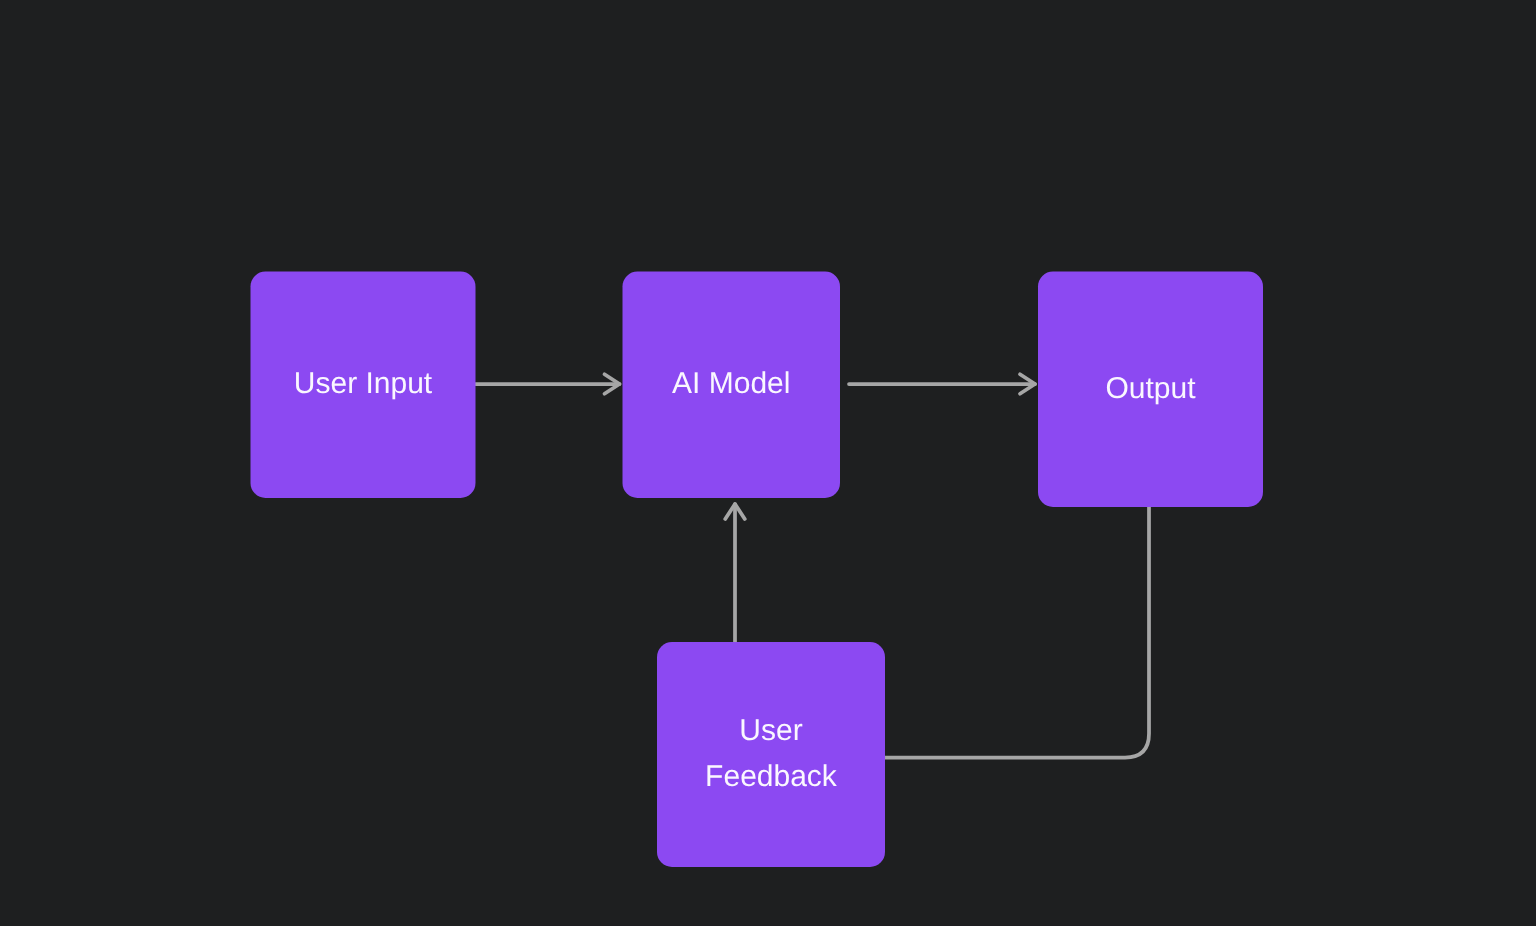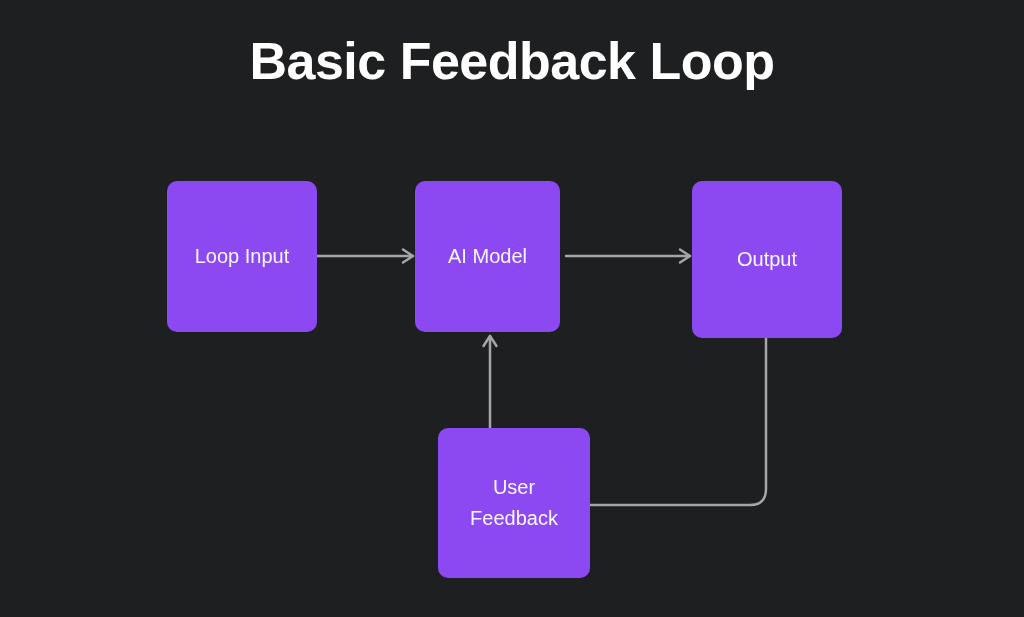--- a/index.html
+++ b/index.html
@@ -60,39 +60,38 @@
     color:var(--node-text);
     font-size:20px;
     line-height:1.55;
     padding:0 18px;
   }
 </style>
 </head>
 <body>
 
 <div class="canvas">
-  <h1 class="diagram-title">Basic Feedback Loop</h1>
 
   <svg class="edges-layer" width="1024" height="617" viewBox="0 0 1024 617" xmlns="http://www.w3.org/2000/svg">
     <defs>
       <marker id="arrowhead" markerUnits="userSpaceOnUse" markerWidth="26" markerHeight="20" viewBox="-13 -10 26 20" refX="0" refY="0" orient="auto">
         <path class="arrow-head" d="M -10 -6.5 L 0 0 L -10 6.5"></path>
       </marker>
     </defs>
     <g id="edges-group">
         <path class="edge" d="M 317 256 L 413 256" marker-end="url(#arrowhead)"></path>
         <path class="edge" d="M 566 256 L 690 256" marker-end="url(#arrowhead)"></path>
         <path class="edge" d="M 766 332 L 766 489 Q 766 505 750 505 L 569 505" marker-end="url(#arrowhead)"></path>
         <path class="edge" d="M 490 428 L 490 336" marker-end="url(#arrowhead)"></path>
       </g>
   </svg>
 
   <div id="nodes-layer">
       <div class="node" style="left: 167px; top: 181px; width: 150px; height: 151px;">
-        <span>Loop Input</span>
+        <span>User Input</span>
       </div>
       <div class="node" style="left: 415px; top: 181px; width: 145px; height: 151px;">
         <span>AI Model</span>
       </div>
       <div class="node" style="left: 692px; top: 181px; width: 150px; height: 157px;">
         <span>Output</span>
       </div>
       <div class="node" style="left: 414px; top: 428px; width: 152px; height: 150px; margin-left: 24px;">
         <span>User Feedback</span>
       </div>

